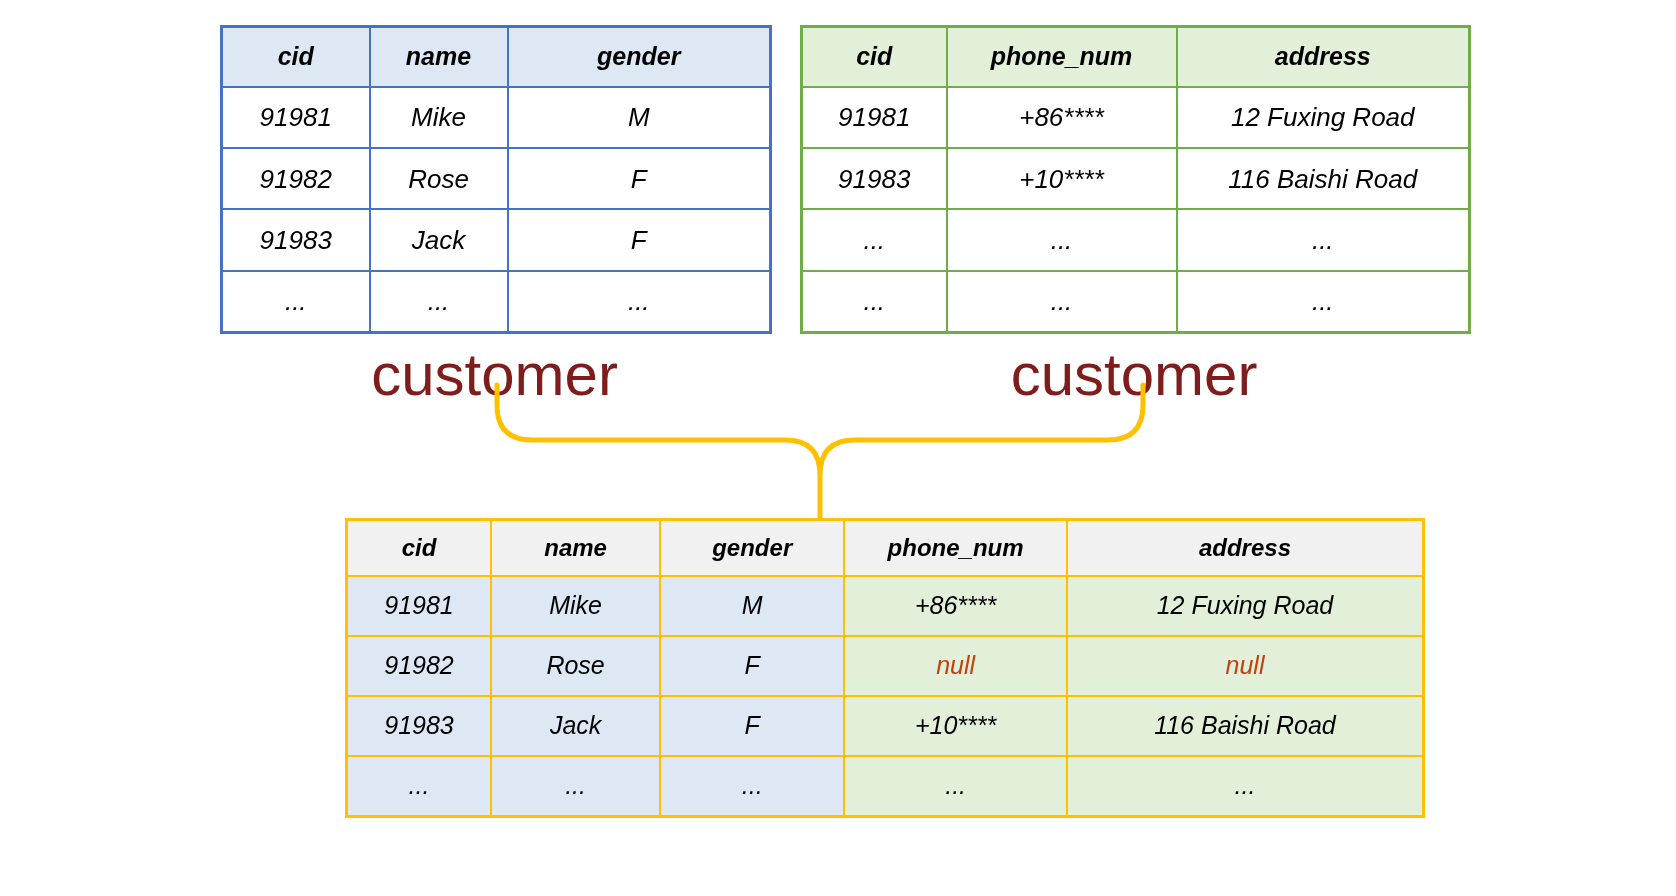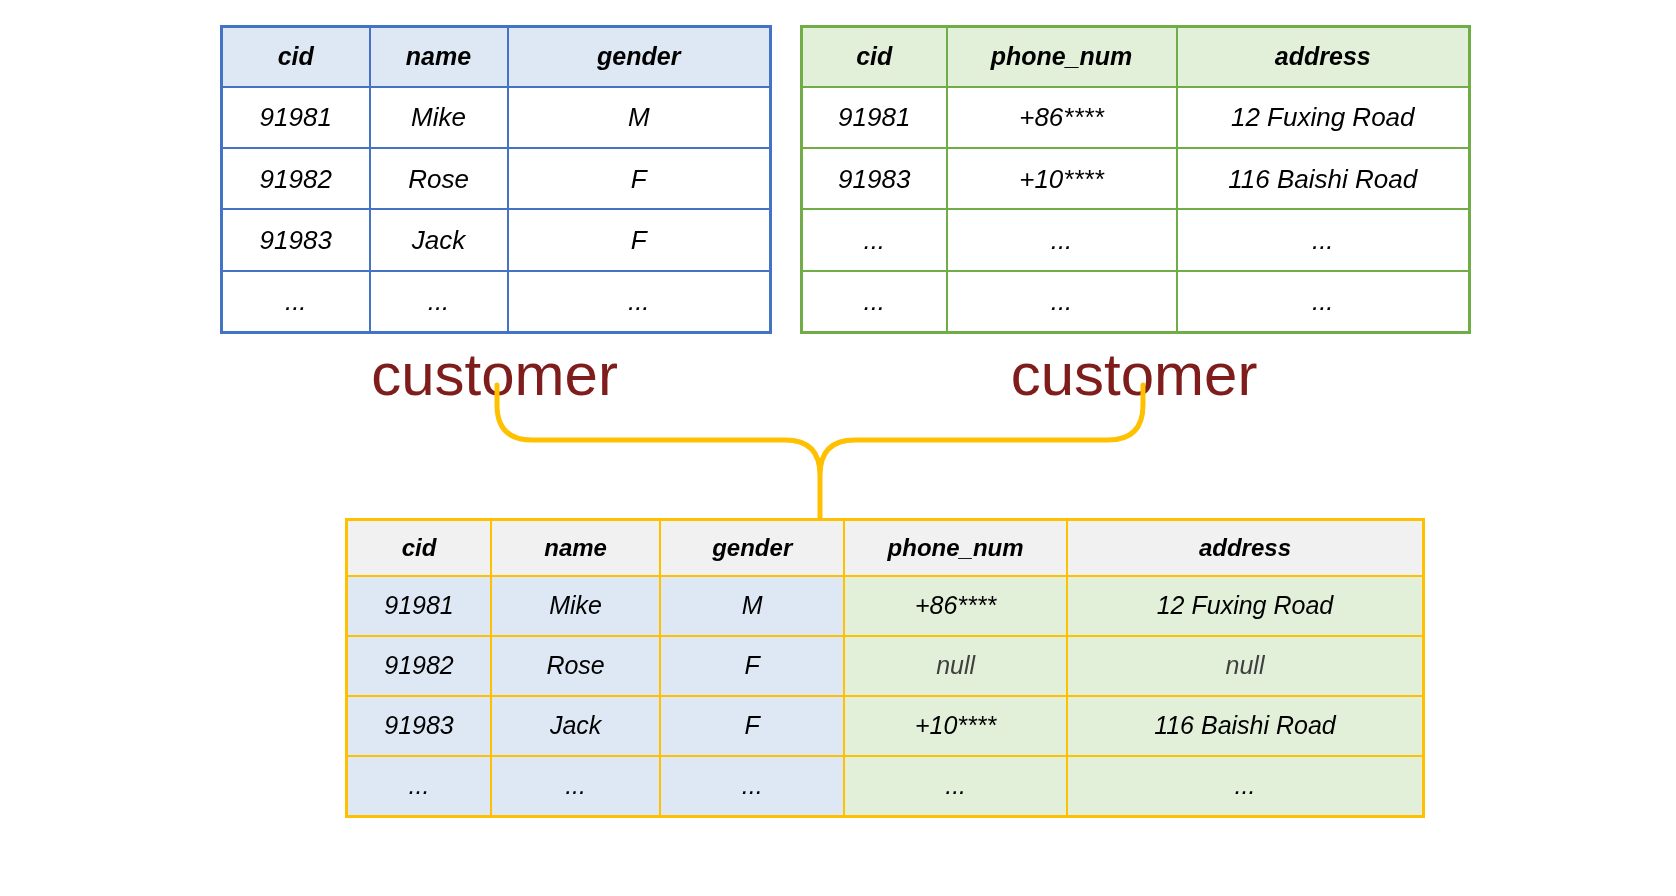--- a/index.html
+++ b/index.html
@@ -109,21 +109,21 @@
     font-size: 25px;
     height: 58px;
   }
   #joined-table tbody td.cell-left {
     background: #DEE8F4;
   }
   #joined-table tbody td.cell-right {
     background: #E2EFD9;
   }
   #joined-table tbody td.cell-null {
-    color: #404040;
+    color: #c2410c;
   }
 
   
   .table-caption {
     position: absolute;
     text-align: center;
     font-size: 60px;
     line-height: 1;
     color: #7f1d1d;
     white-space: nowrap;

